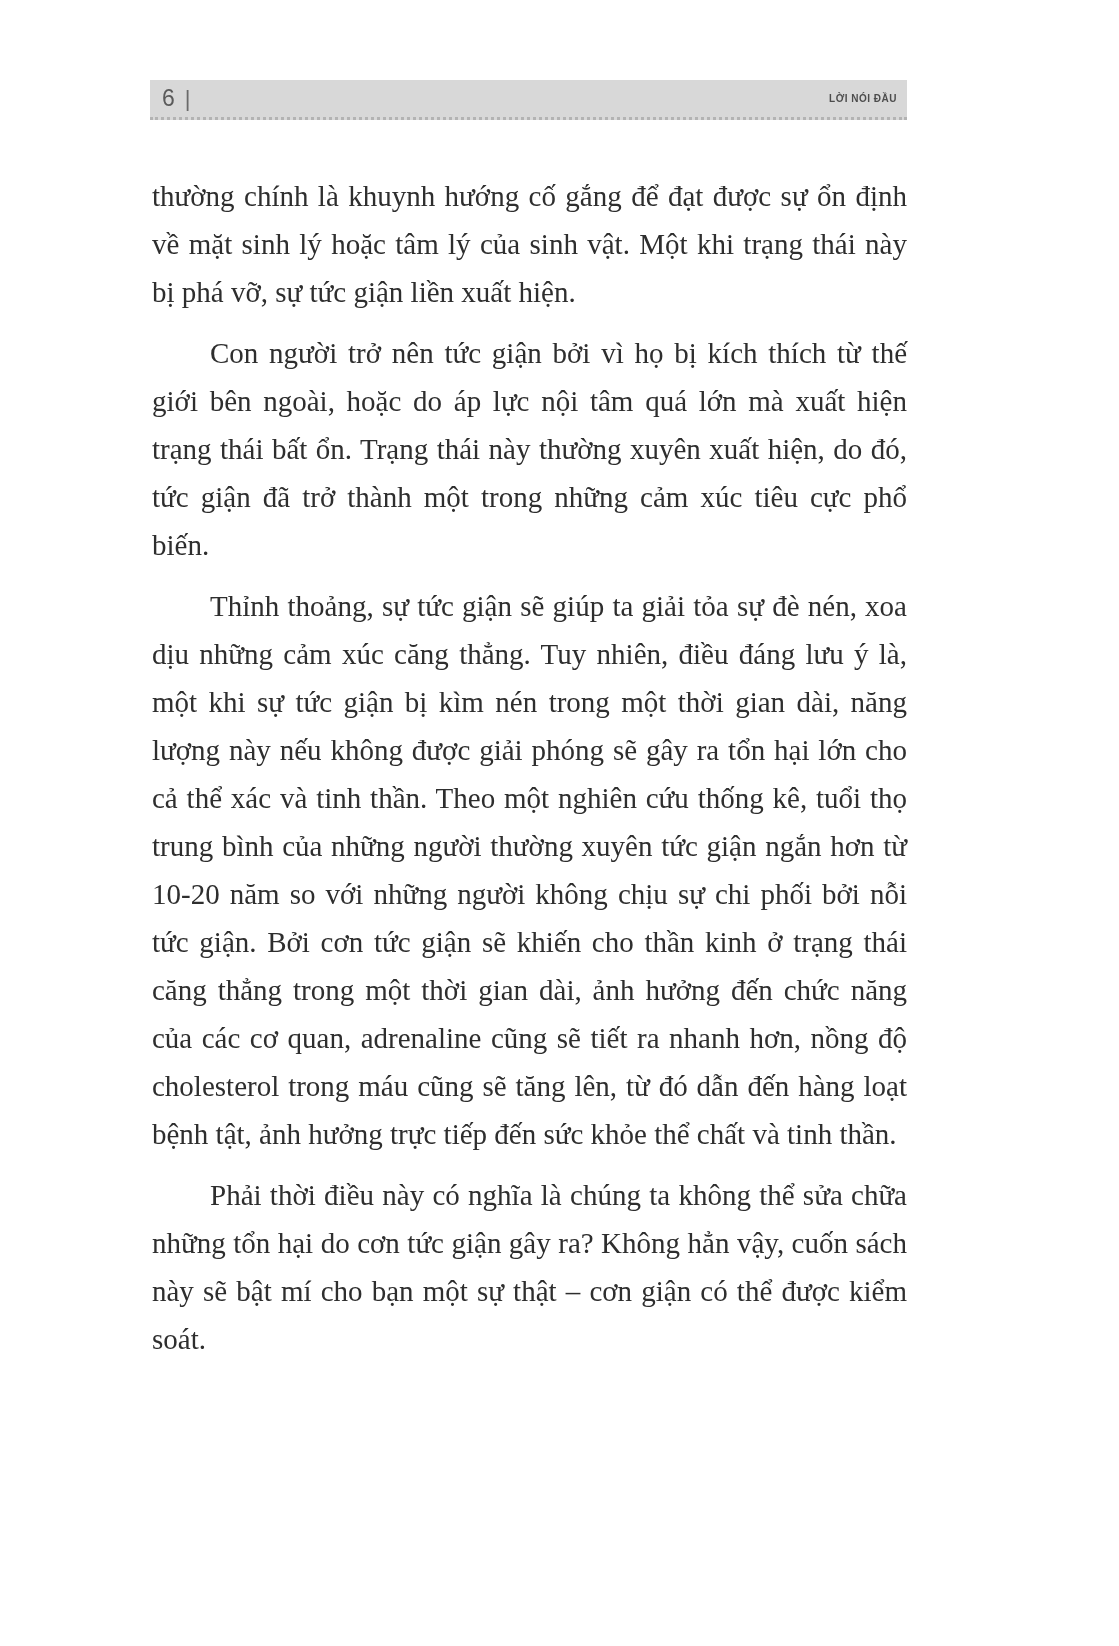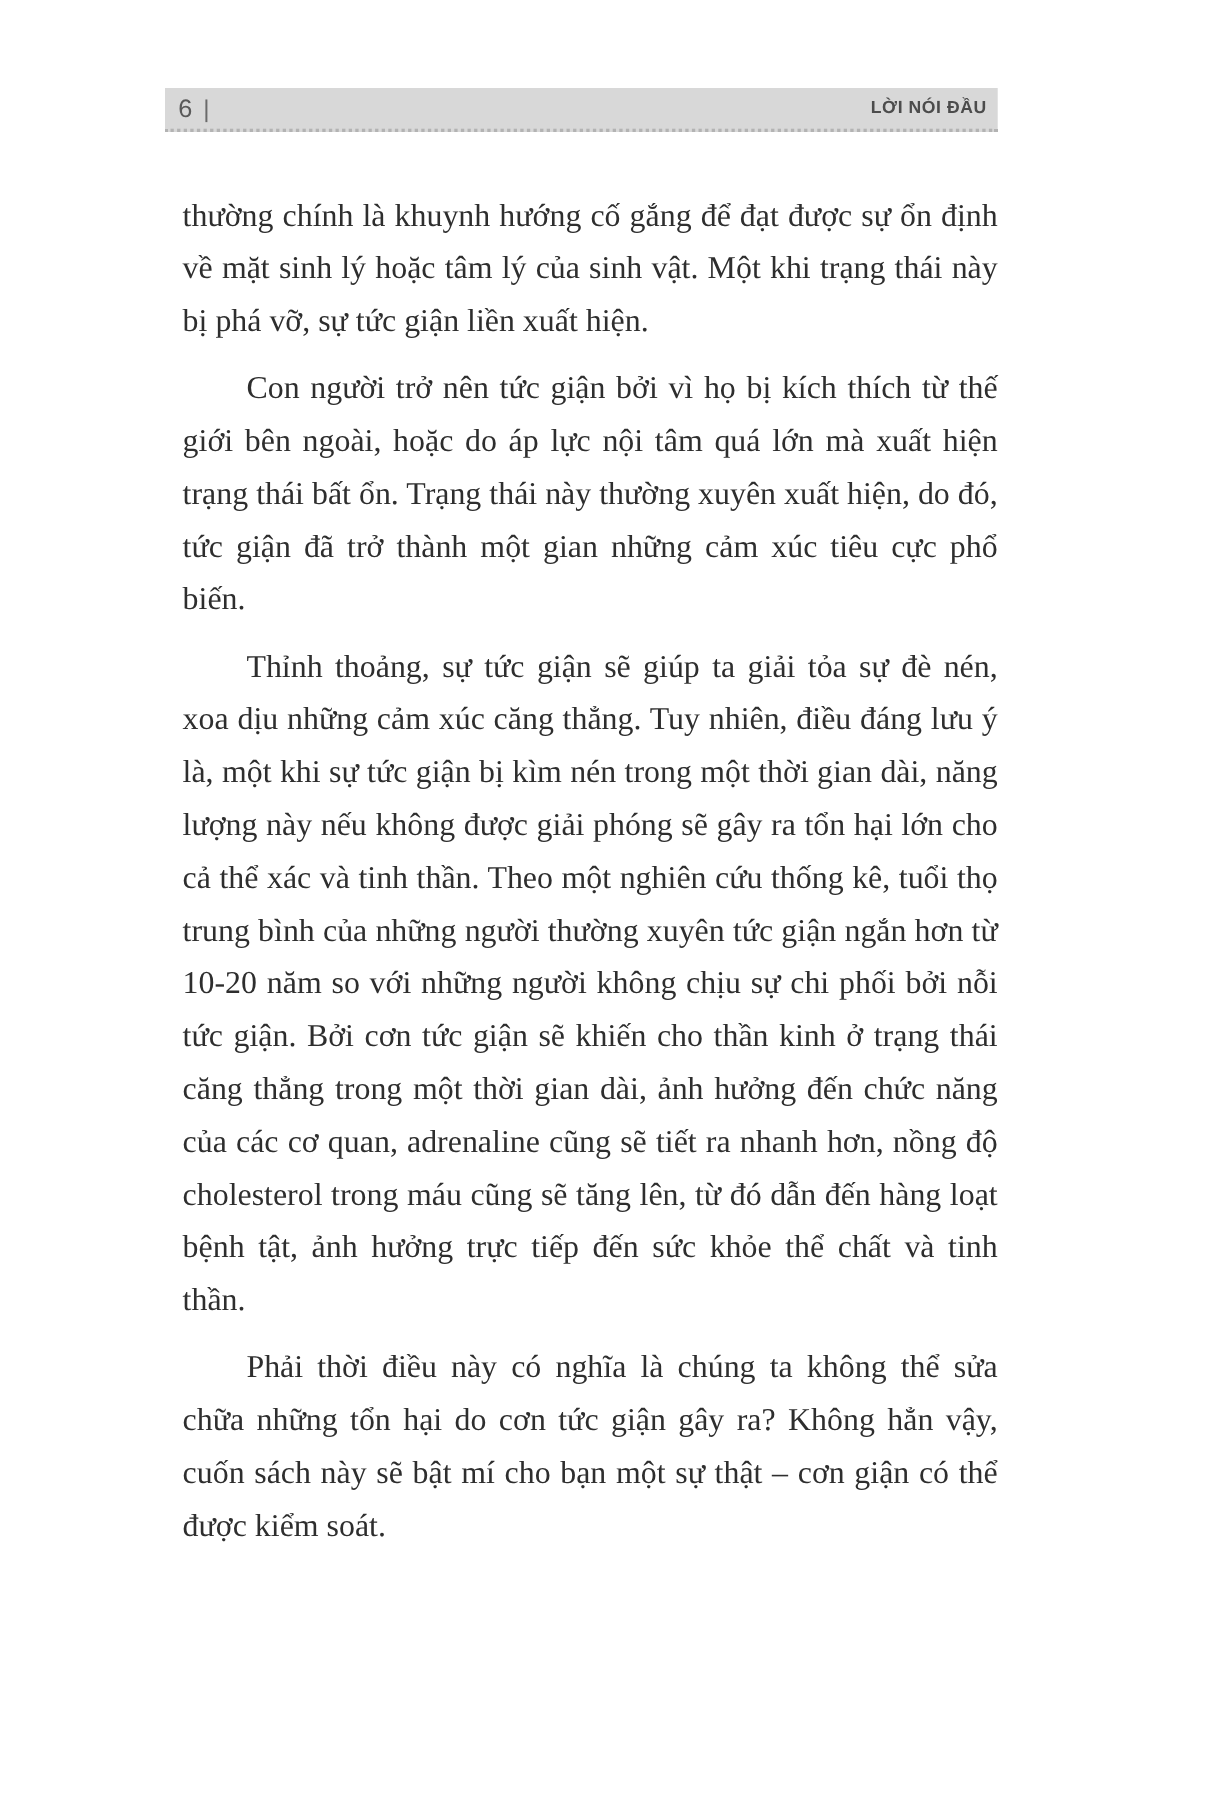--- a/index.html
+++ b/index.html
@@ -43,34 +43,34 @@
     color: #5a5a5a;
   }
   .header-divider {
     font-family: "Liberation Sans", "DejaVu Sans", sans-serif;
     font-size: 22px;
     color: #6a6a6a;
     font-weight: 300;
   }
   .section-title {
     font-family: "Liberation Sans", "DejaVu Sans", sans-serif;
-    font-size: 16px;
+    font-size: 10px;
     font-weight: bold;
     letter-spacing: 0.5px;
     color: #4c4c4c;
   }
   .body-text {
     margin-top: 52px;
     color: #2e2e2e;
     font-size: 29px;
     line-height: 48px;
     text-align: justify;
   }
   .body-text p {
-    margin: 0 0 13px 16px;
+    margin: 0 0 13px 2px;
   }
   .body-text p.indent {
     text-indent: 58px;
   }
 </style>
 </head>
 <body>
 
 <div class="page">
   <div class="content">
@@ -78,19 +78,19 @@
     <div class="running-header">
       <div class="header-left">
         <span class="page-number">6</span>
         <span class="header-divider">|</span>
       </div>
       <span class="section-title">LỜI NÓI ĐẦU</span>
     </div>
 
     <div class="body-text">
       <p>thường chính là khuynh hướng cố gắng để đạt được sự ổn định về mặt sinh lý hoặc tâm lý của sinh vật. Một khi trạng thái này bị phá vỡ, sự tức giận liền xuất hiện.</p>
-      <p class="indent">Con người trở nên tức giận bởi vì họ bị kích thích từ thế giới bên ngoài, hoặc do áp lực nội tâm quá lớn mà xuất hiện trạng thái bất ổn. Trạng thái này thường xuyên xuất hiện, do đó, tức giận đã trở thành một gian những cảm xúc tiêu cực phổ biến.</p>
+      <p class="indent">Con người trở nên tức giận bởi vì họ bị kích thích từ thế giới bên ngoài, hoặc do áp lực nội tâm quá lớn mà xuất hiện trạng thái bất ổn. Trạng thái này thường xuyên xuất hiện, do đó, tức giận đã trở thành một trong những cảm xúc tiêu cực phổ biến.</p>
       <p class="indent">Thỉnh thoảng, sự tức giận sẽ giúp ta giải tỏa sự đè nén, xoa dịu những cảm xúc căng thẳng. Tuy nhiên, điều đáng lưu ý là, một khi sự tức giận bị kìm nén trong một thời gian dài, năng lượng này nếu không được giải phóng sẽ gây ra tổn hại lớn cho cả thể xác và tinh thần. Theo một nghiên cứu thống kê, tuổi thọ trung bình của những người thường xuyên tức giận ngắn hơn từ 10-20 năm so với những người không chịu sự chi phối bởi nỗi tức giận. Bởi cơn tức giận sẽ khiến cho thần kinh ở trạng thái căng thẳng trong một thời gian dài, ảnh hưởng đến chức năng của các cơ quan, adrenaline cũng sẽ tiết ra nhanh hơn, nồng độ cholesterol trong máu cũng sẽ tăng lên, từ đó dẫn đến hàng loạt bệnh tật, ảnh hưởng trực tiếp đến sức khỏe thể chất và tinh thần.</p>
       <p class="indent">Phải thời điều này có nghĩa là chúng ta không thể sửa chữa những tổn hại do cơn tức giận gây ra? Không hẳn vậy, cuốn sách này sẽ bật mí cho bạn một sự thật – cơn giận có thể được kiểm soát.</p>
     </div>
 
   </div>
 </div>
 
 </body></html>

